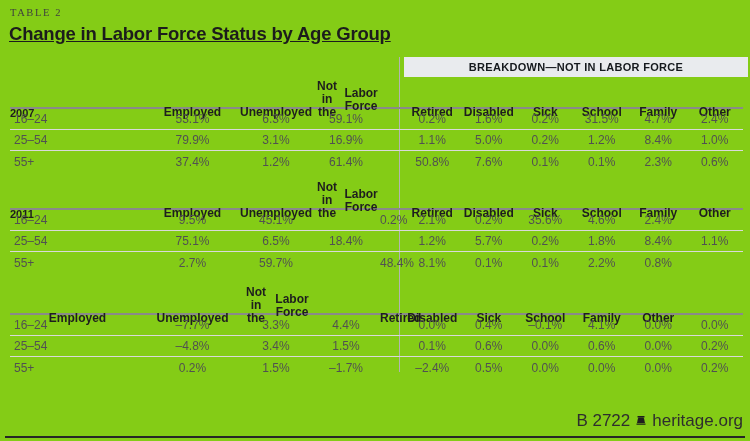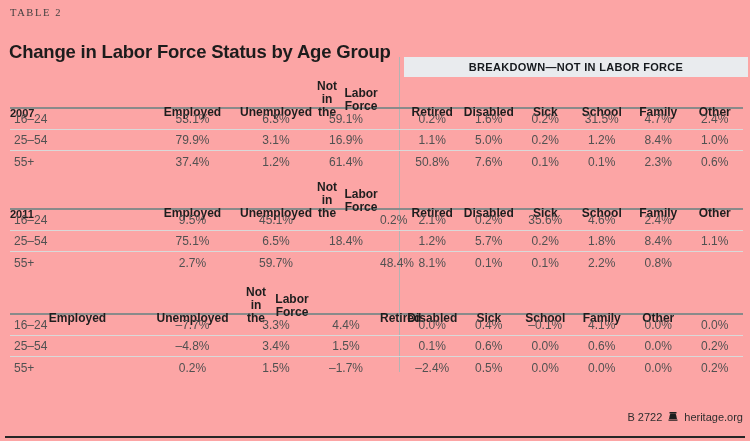--- a/index.html
+++ b/index.html
@@ -1,28 +1,28 @@
 <!DOCTYPE html>
 <html><head>
 <meta charset="utf-8">
 <style>
   * { margin:0; padding:0; box-sizing:border-box; }
   html,body { background:#fff; }
   .page {
-    position:relative; width:750px; height:441px; background:#fca5a5;
+    position:relative; width:750px; height:441px; background:#84cc16;
     font-family:"Liberation Sans", sans-serif; overflow:hidden;
   }
   .table-label {
     position:absolute; top:7px; left:10px;
     font-family:"Liberation Serif", serif;
     font-size:10.5px; letter-spacing:1.6px; color:#3f3f3f;
   }
   .title {
-    position:absolute; top:41px; left:9px;
-    font-size:18.5px; font-weight:bold; color:#1c1c1c; letter-spacing:-0.2px;
+    position:absolute; top:23px; left:9px;
+    font-size:18.5px; font-weight:bold; color:#1c1c1c; letter-spacing:-0.2px;text-decoration:underline;
   }
   .banner {
     position:absolute; top:57px; left:404px; width:344px; height:20px;
     background:#e9ebee; color:#15191d;
     font-size:11px; font-weight:bold; letter-spacing:0.3px;
     text-align:center; line-height:20px;
   }
   .vdivider {
     position:absolute; left:399px; top:57px; width:1px; height:315px;
     background:#b3b3b3;
@@ -52,21 +52,21 @@
   .cell.age { padding-left:4px; }
   .cell.num { text-align:center; }
   .footer-src {
     position:absolute; top:383px; left:10px; width:640px;
     font-size:10.5px; line-height:13px; color:#3a3a3a;
   }
   .footer-src b { color:#222; }
   .footer-brand {
     position:absolute; top:411px; right:7px;
     display:flex; align-items:center; gap:5px;
-    font-size:11px; color:#2e2e2e;
+    font-size:17px; color:#2e2e2e;
   }
   .bell { width:12px; height:12px; display:inline-block; }
   .bottom-rule {
     position:absolute; top:436px; left:5px; width:740px; height:2px;
     background:#262626;
   }
 </style>
 </head>
 <body>
 

